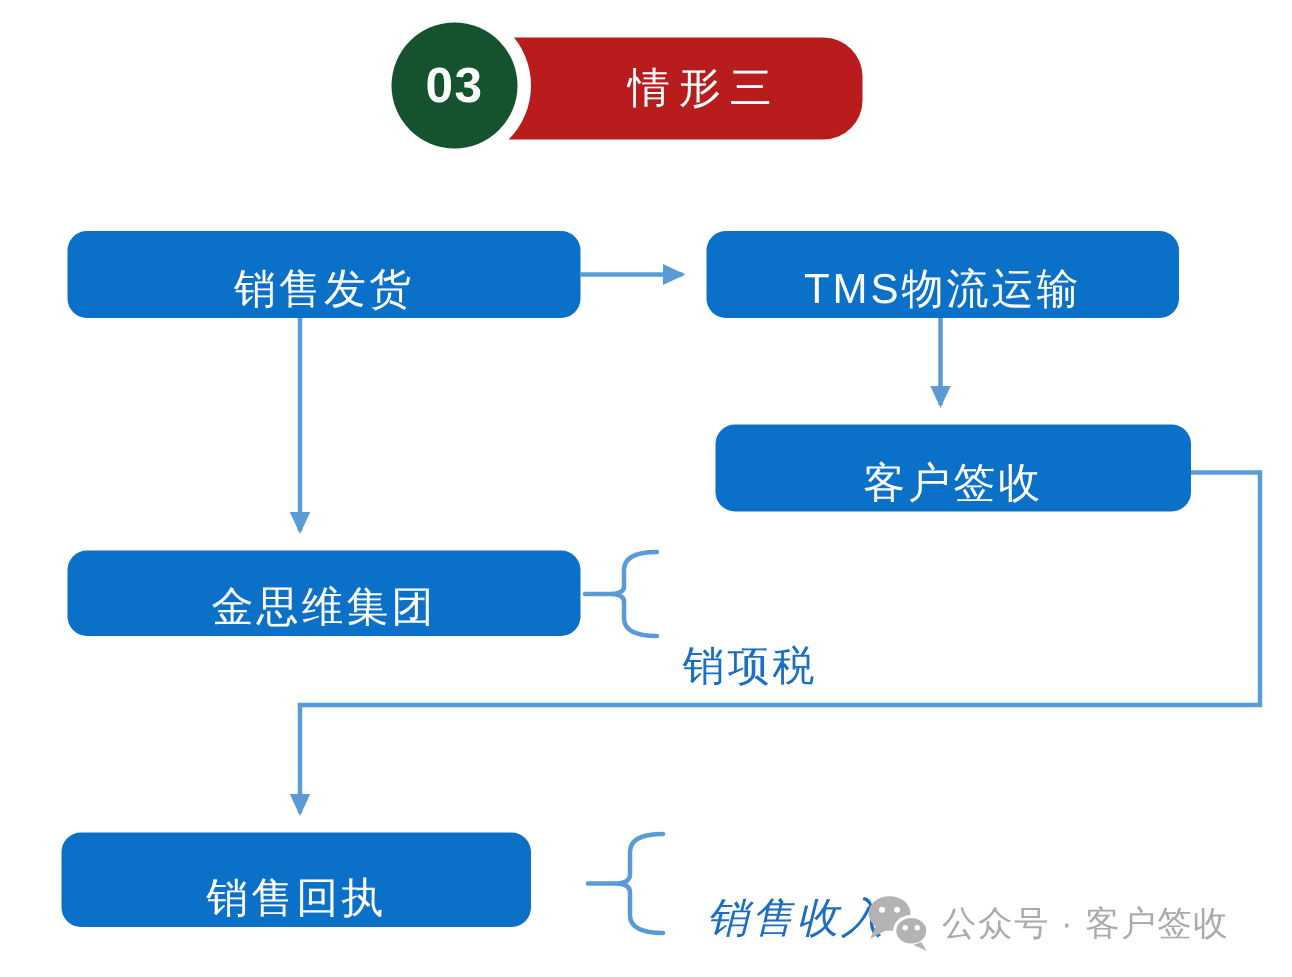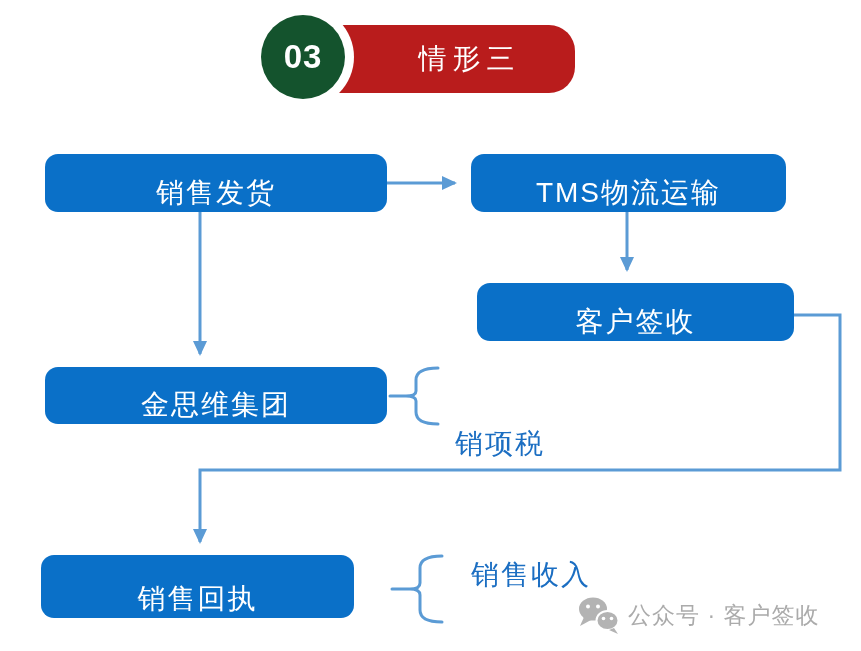--- a/index.html
+++ b/index.html
@@ -36,21 +36,21 @@
   #node-customer-signoff{left:477px;top:283px;width:317px;height:58px;}
   #node-sales-invoicing{left:45px; top:367px;width:342px;height:57px;}
   #node-sales-receipt  {left:41px; top:555px;width:313px;height:63px;}
   
   .overlay{position:absolute;left:0;top:0;width:861px;height:651px;pointer-events:none;}
   
   .anno{
     position:absolute;color:#1b6ec2;font-size:28px;letter-spacing:2px;white-space:nowrap;
   }
   #label-output-tax   {left:455px;top:381px;margin-top:44px;}
-  #label-sales-revenue{left:471px;top:556px;}
+  #label-sales-revenue{left:471px;top:593px;font-style:italic;}
   
   .watermark{
     position:absolute;left:577px;top:595px;height:40px;
     display:flex;align-items:center;gap:7px;
     color:#ababab;font-size:23px;letter-spacing:1px;white-space:nowrap;
   }
 </style>
 </head>
 <body>
 

